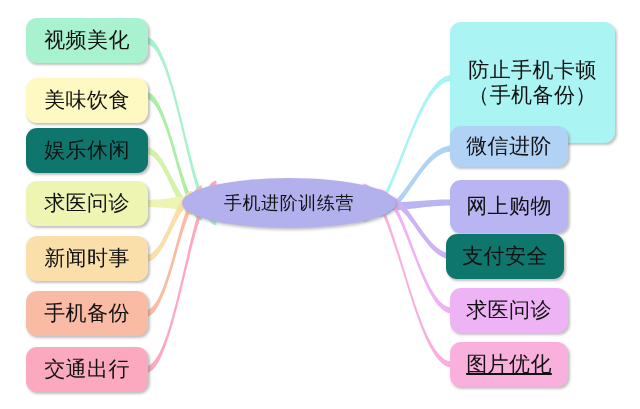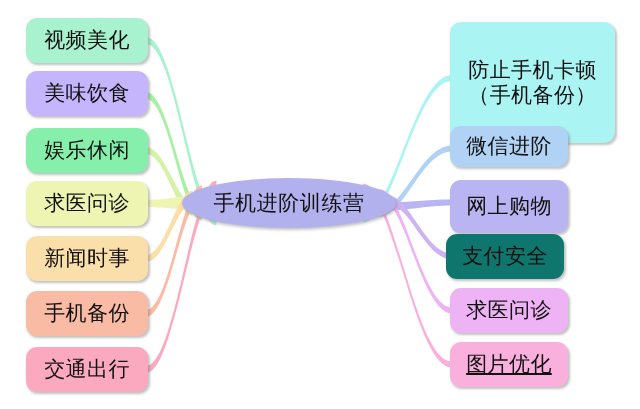--- a/index.html
+++ b/index.html
@@ -44,21 +44,21 @@
   .node.right { justify-content: center; }
   .center-node {
     position: absolute;
     box-sizing: border-box;
     border-radius: 50%;
     display: flex;
     align-items: center;
     justify-content: center;
     text-align: center;
     color: #111111;
-    font-size: 21px;
+    font-size: 18px;
     letter-spacing: 0.6px;
     box-shadow: 1.5px 2px 3px rgba(120,120,120,0.45);
     z-index: 4;
   }
 </style>
 </head>
 <body>
 
 <div id="canvas">
 
@@ -74,22 +74,22 @@
       <path d="M 379.0393399908936 208.89936852888795 C 404.57557099408086 208.89936852888795, 421.35652279617534 145.5, 452 145.5 L 452 151.5 C 421.35652279617534 151.5, 404.57557099408086 216.89936852888795, 379.0393399908936 216.89936852888795 Z" fill="#b0d2f5"></path>
       <path d="M 387.442489853147 202.39643041407606 C 410.0376184045455 202.39643041407606, 424.88584573832173 199.5, 452 199.5 L 452 205.5 C 424.88584573832173 205.5, 410.0376184045455 210.39643041407606, 387.442489853147 210.39643041407606 Z" fill="#b9b4f2"></path>
       <path d="M 387.442489853147 195.60356958592394 C 410.0376184045455 195.60356958592394, 424.88584573832173 253.5, 452 253.5 L 452 259.5 C 424.88584573832173 259.5, 410.0376184045455 203.60356958592394, 387.442489853147 203.60356958592394 Z" fill="#cdb3f3"></path>
       <path d="M 379.0393399908936 189.10063147111205 C 404.57557099408086 189.10063147111205, 421.35652279617534 307.5, 452 307.5 L 452 313.5 C 421.35652279617534 313.5, 404.57557099408086 197.10063147111205, 379.0393399908936 197.10063147111205 Z" fill="#eeb3f5"></path>
       <path d="M 362.9503415832555 183.44271340215656 C 394.11772202911607 183.44271340215656, 414.5991434649673 361.5, 452 361.5 L 452 367.5 C 414.5991434649673 367.5, 394.11772202911607 191.44271340215656, 362.9503415832555 191.44271340215656 Z" fill="#f9b0dd"></path>
     </svg>
 
   <div class="center-node" style="left: 182px; top: 178px; width: 214px; height: 50px; background: rgb(179, 176, 238);">手机进阶训练营</div>
 
   <div class="node left" style="left: 26px; top: 18px; width: 122px; height: 45px; background: rgb(169, 242, 207);">视频美化</div>
-  <div class="node left" style="left: 26px; top: 71px; width: 122px; height: 45px; background: #c4b5fd;">美味饮食</div>
-  <div class="node left" style="left: 26px; top: 128px; width: 122px; height: 45px; background: #86efac;">娱乐休闲</div>
+  <div class="node left" style="left: 26px; top: 78px; width: 122px; height: 45px; background: #fef9c3;">美味饮食</div>
+  <div class="node left" style="left: 26px; top: 128px; width: 122px; height: 45px; background: #0f766e;">娱乐休闲</div>
   <div class="node left" style="left: 26px; top: 181px; width: 122px; height: 45px; background: rgb(238, 245, 178);">求医问诊</div>
   <div class="node left" style="left: 26px; top: 236px; width: 122px; height: 45px; background: rgb(250, 223, 171);">新闻时事</div>
   <div class="node left" style="left: 26px; top: 291px; width: 122px; height: 45px; background: rgb(250, 187, 164);">手机备份</div>
   <div class="node left" style="left: 26px; top: 347px; width: 122px; height: 45px; background: rgb(251, 169, 191);">交通出行</div>
 
   <div class="node right" style="left: 450px; top: 22px; width: 165px; height: 121px; background: rgb(171, 244, 244);">防止手机卡顿
 （手机备份）</div>
   <div class="node right" style="left: 450px; top: 126px; width: 118px; height: 41px; background: rgb(176, 210, 245);">微信进阶</div>
   <div class="node right" style="left: 450px; top: 180px; width: 118px; height: 53px; background: rgb(185, 180, 242);">网上购物</div>
   <div class="node right" style="left: 446px; top: 234px; width: 118px; height: 45px; background: #0f766e;">支付安全</div>

